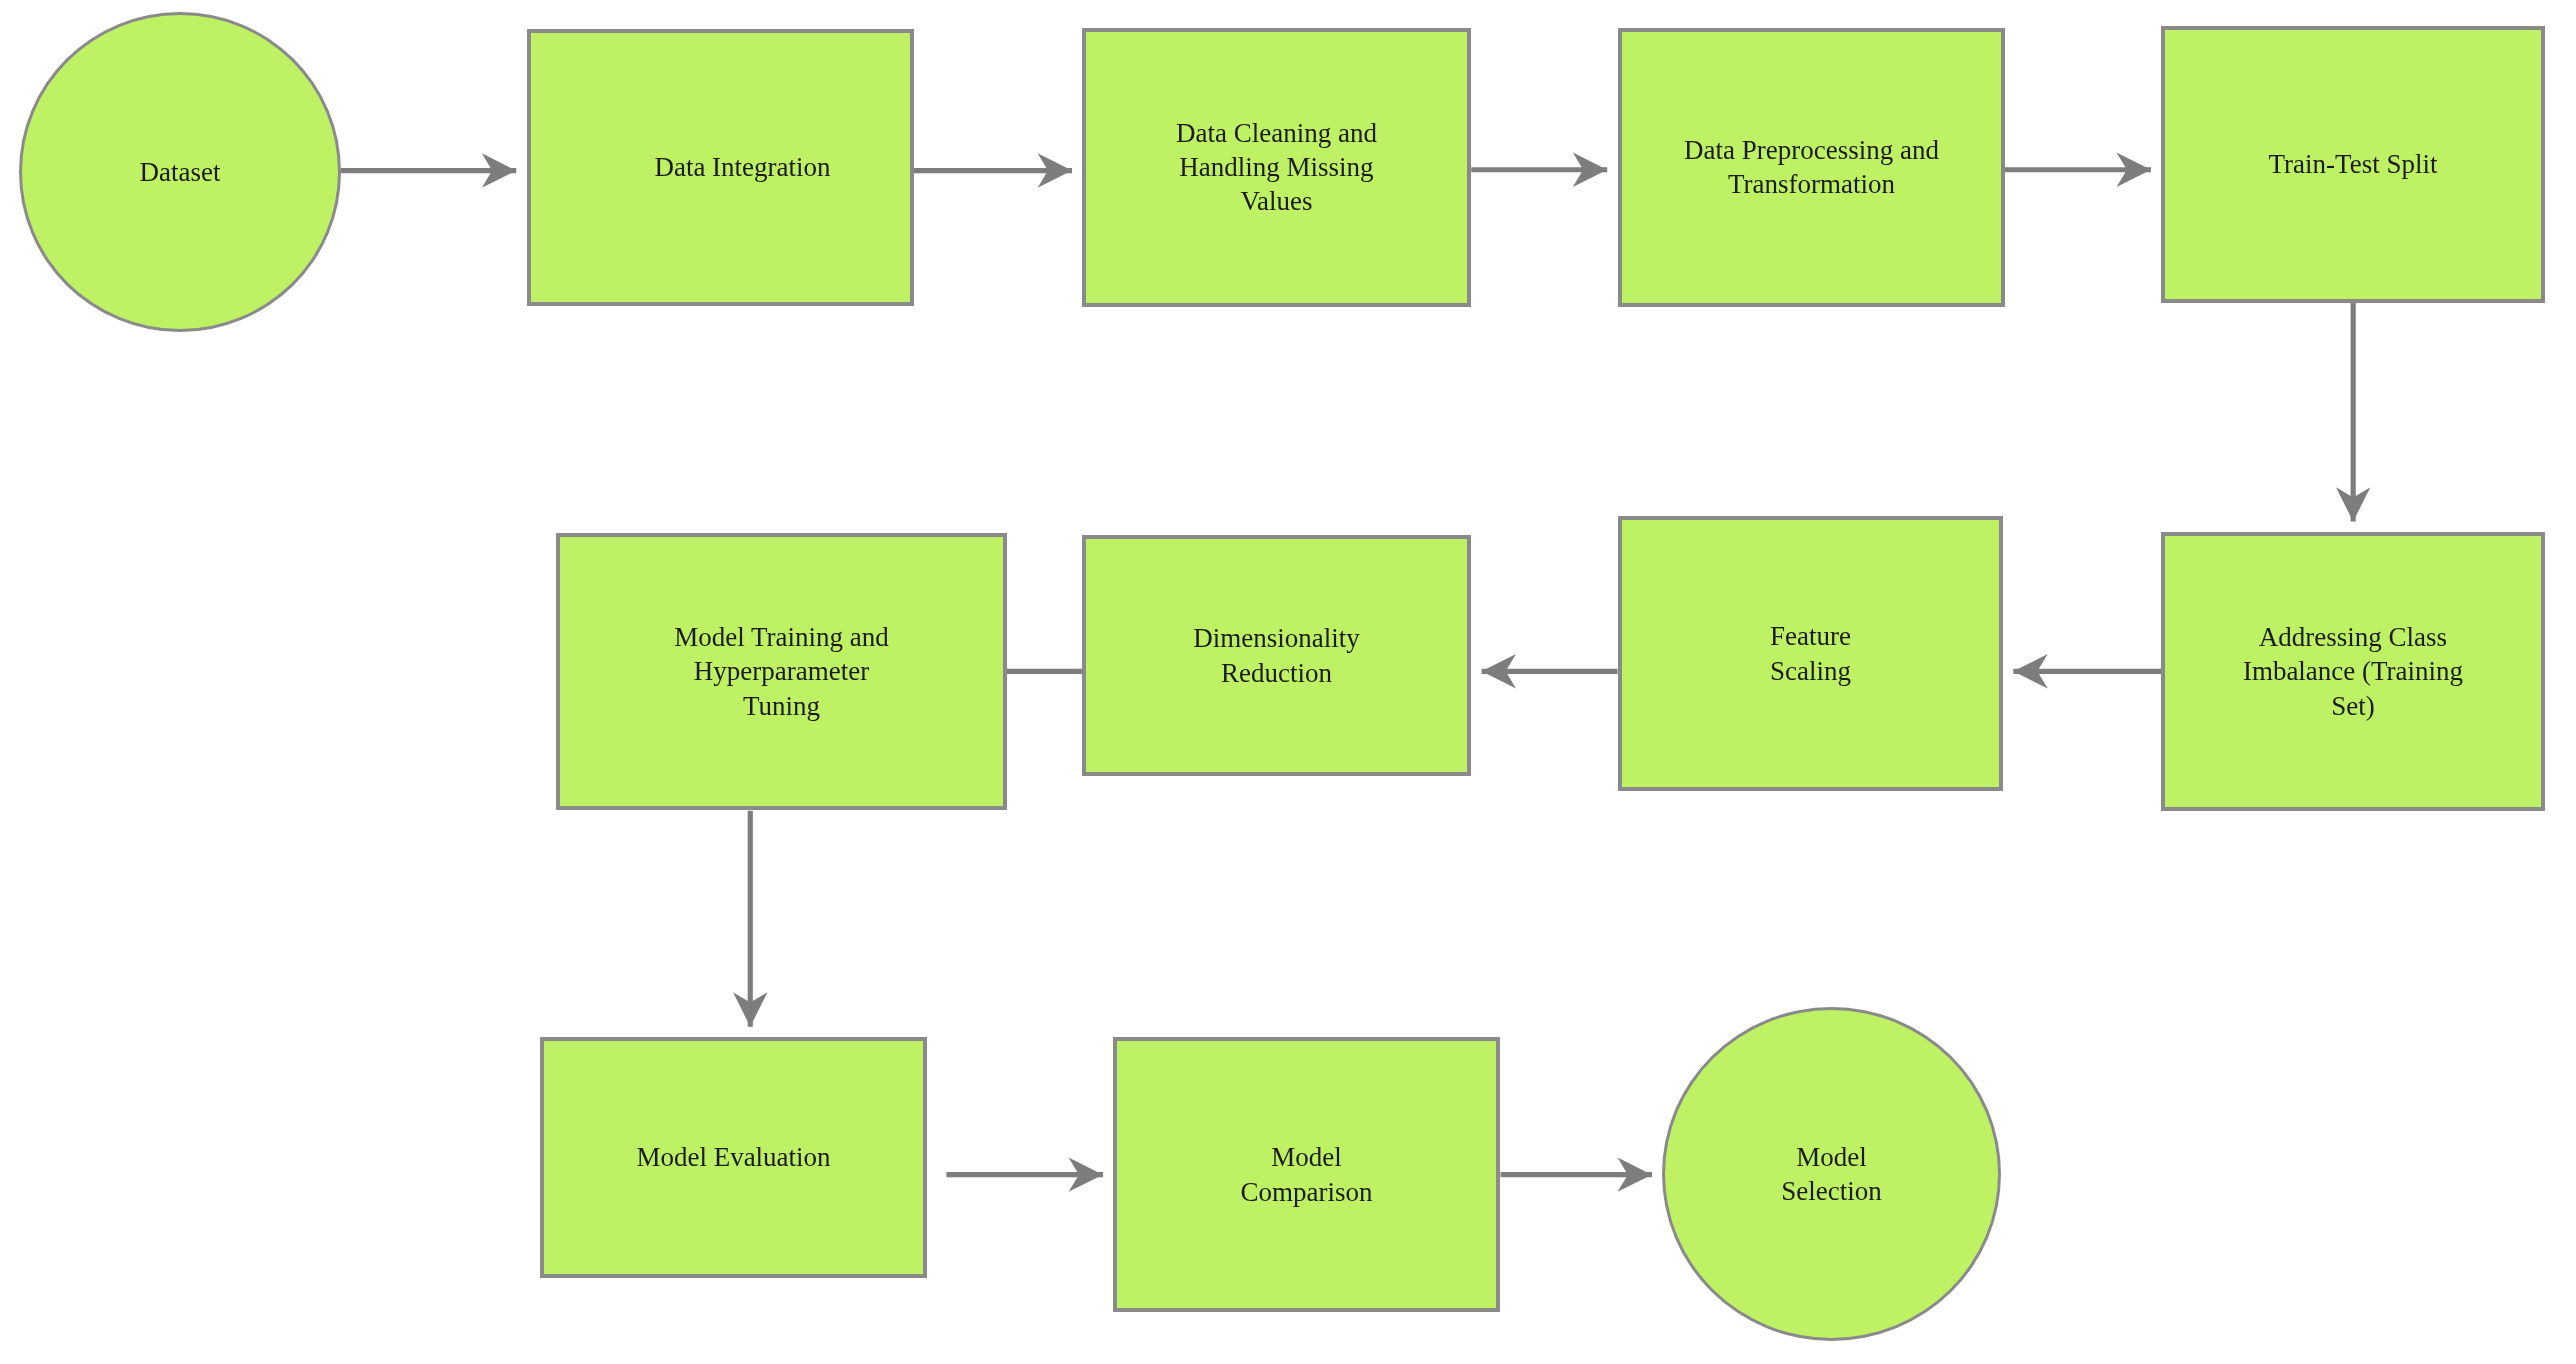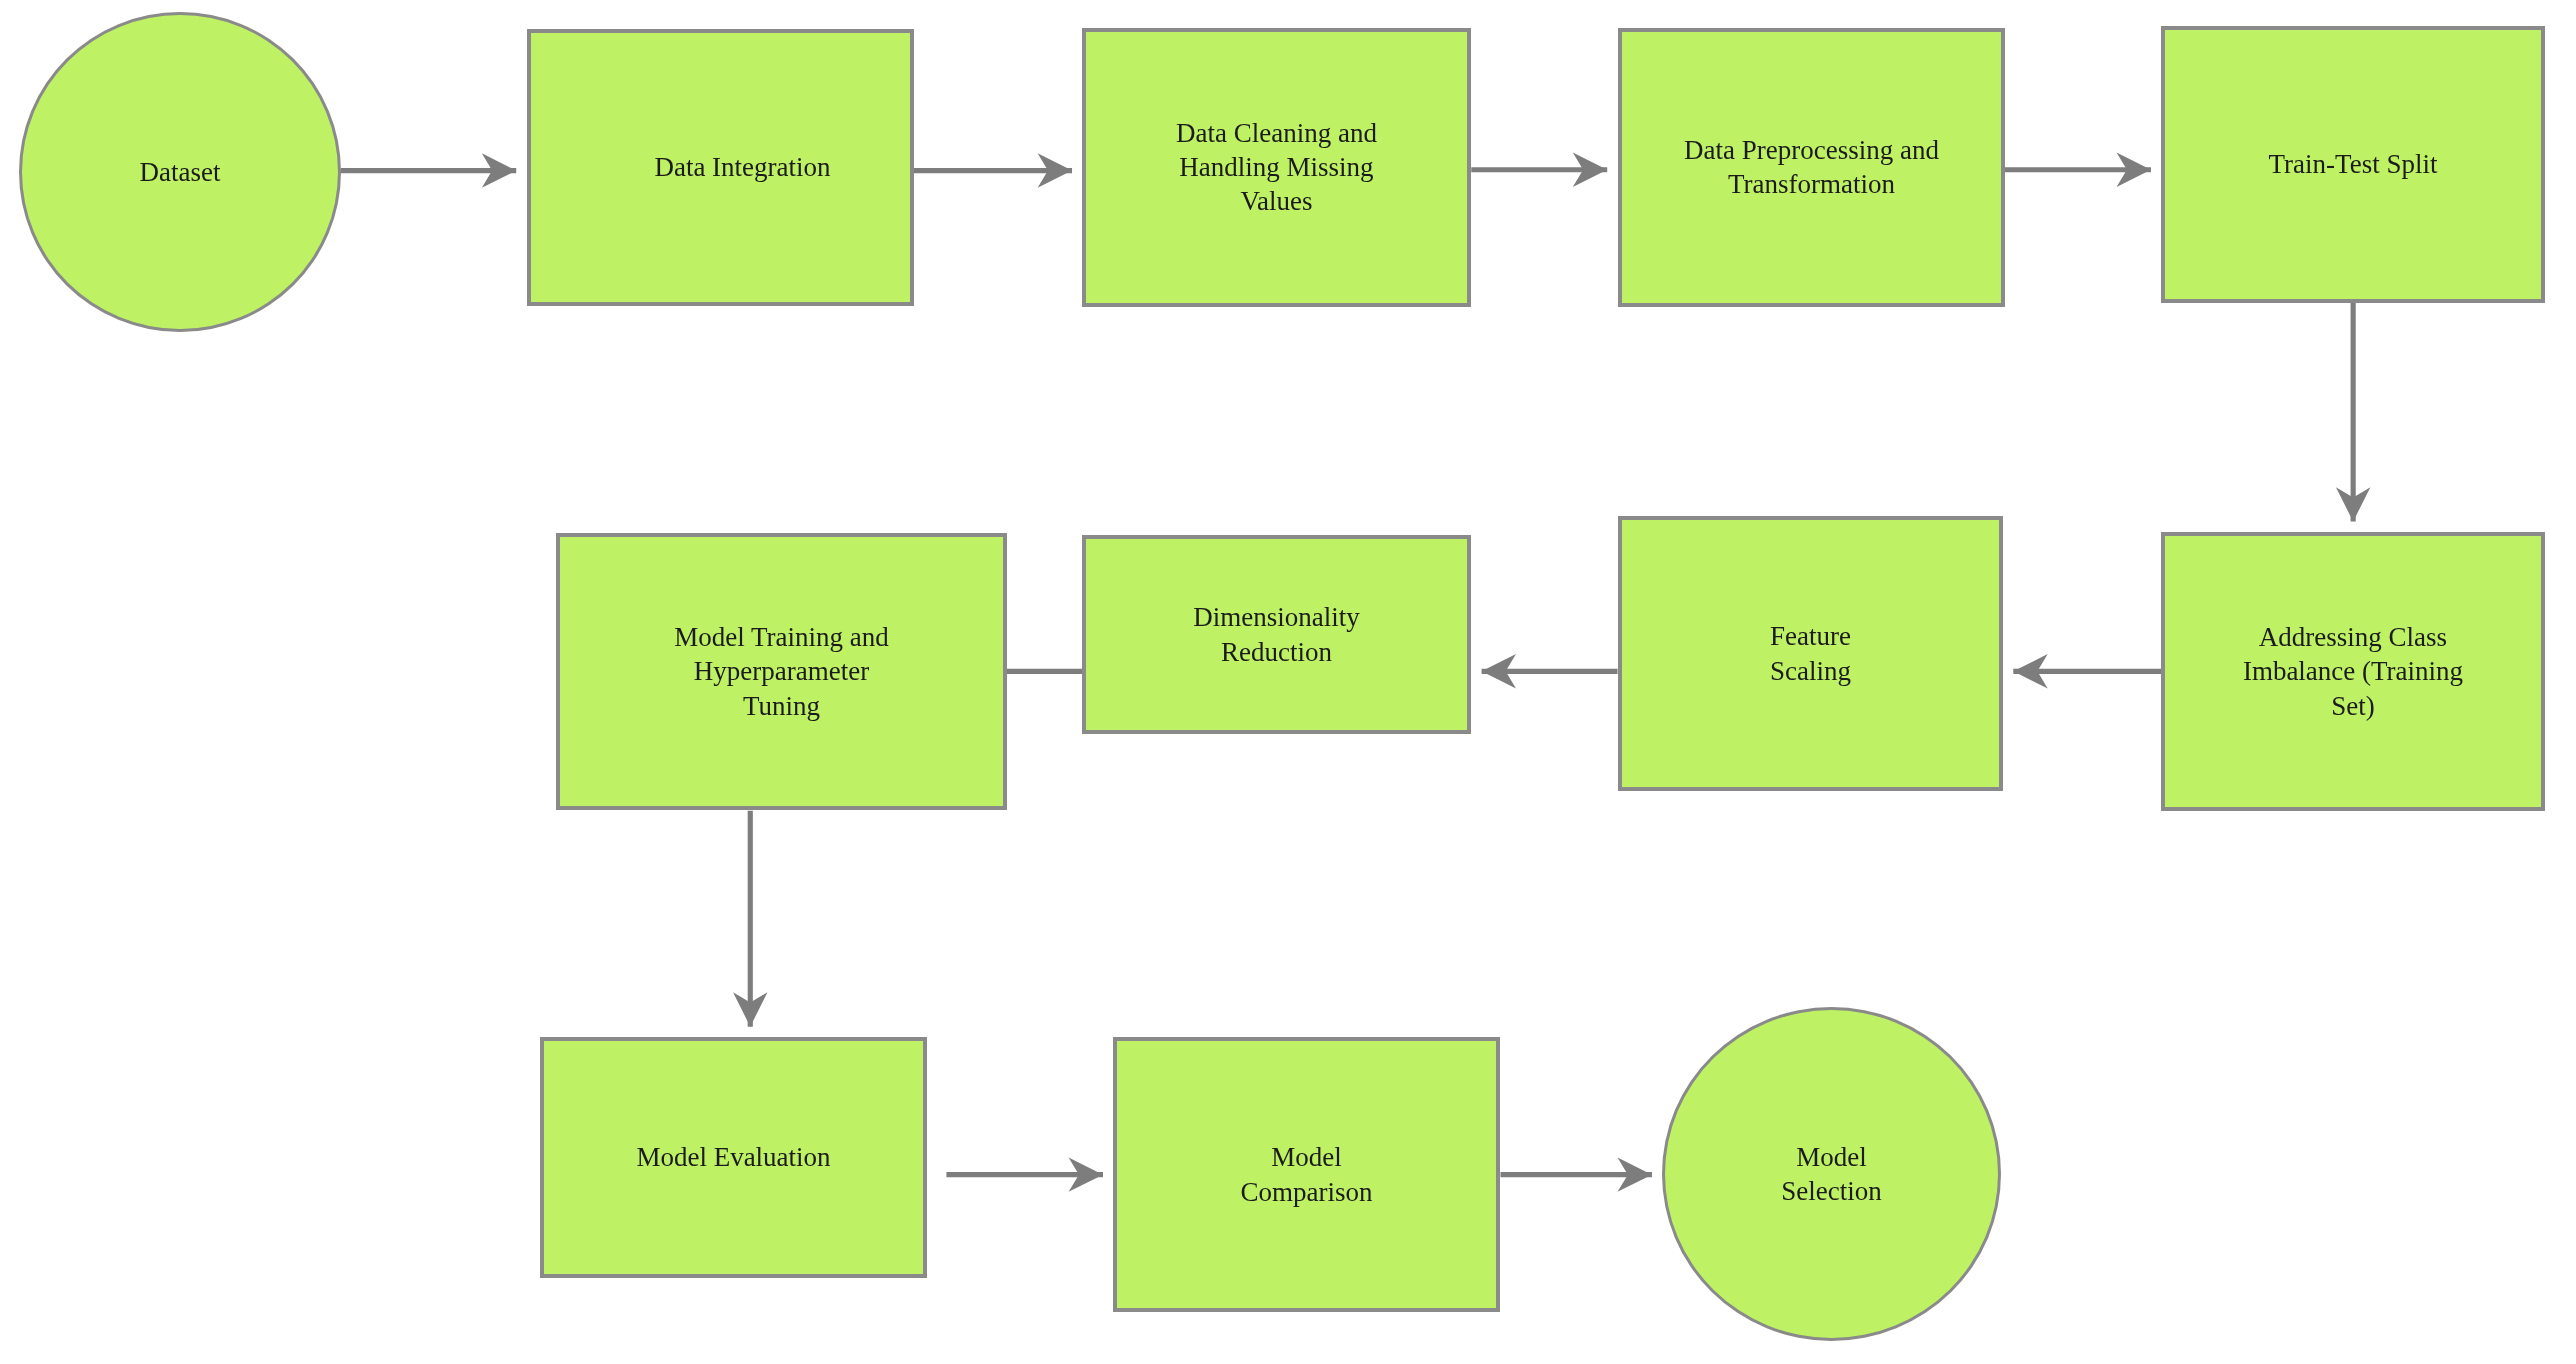--- a/index.html
+++ b/index.html
@@ -85,21 +85,21 @@
     <span class="lbl">Addressing Class
 Imbalance (Training
 Set)</span>
   </div>
 
   <div class="node" style="left:1618px;top:516px;width:385px;height:275px;">
     <span class="lbl">Feature
 Scaling</span>
   </div>
 
-  <div class="node" style="left:1082px;top:535px;width:389px;height:199px;">
+  <div class="node" style="left:1082px;top:535px;width:389px;height:241px;">
     <span class="lbl">Dimensionality
 Reduction</span>
   </div>
 
   <div class="node" style="left:556px;top:533px;width:451px;height:277px;">
     <span class="lbl">Model Training and
 Hyperparameter
 Tuning</span>
   </div>
 

